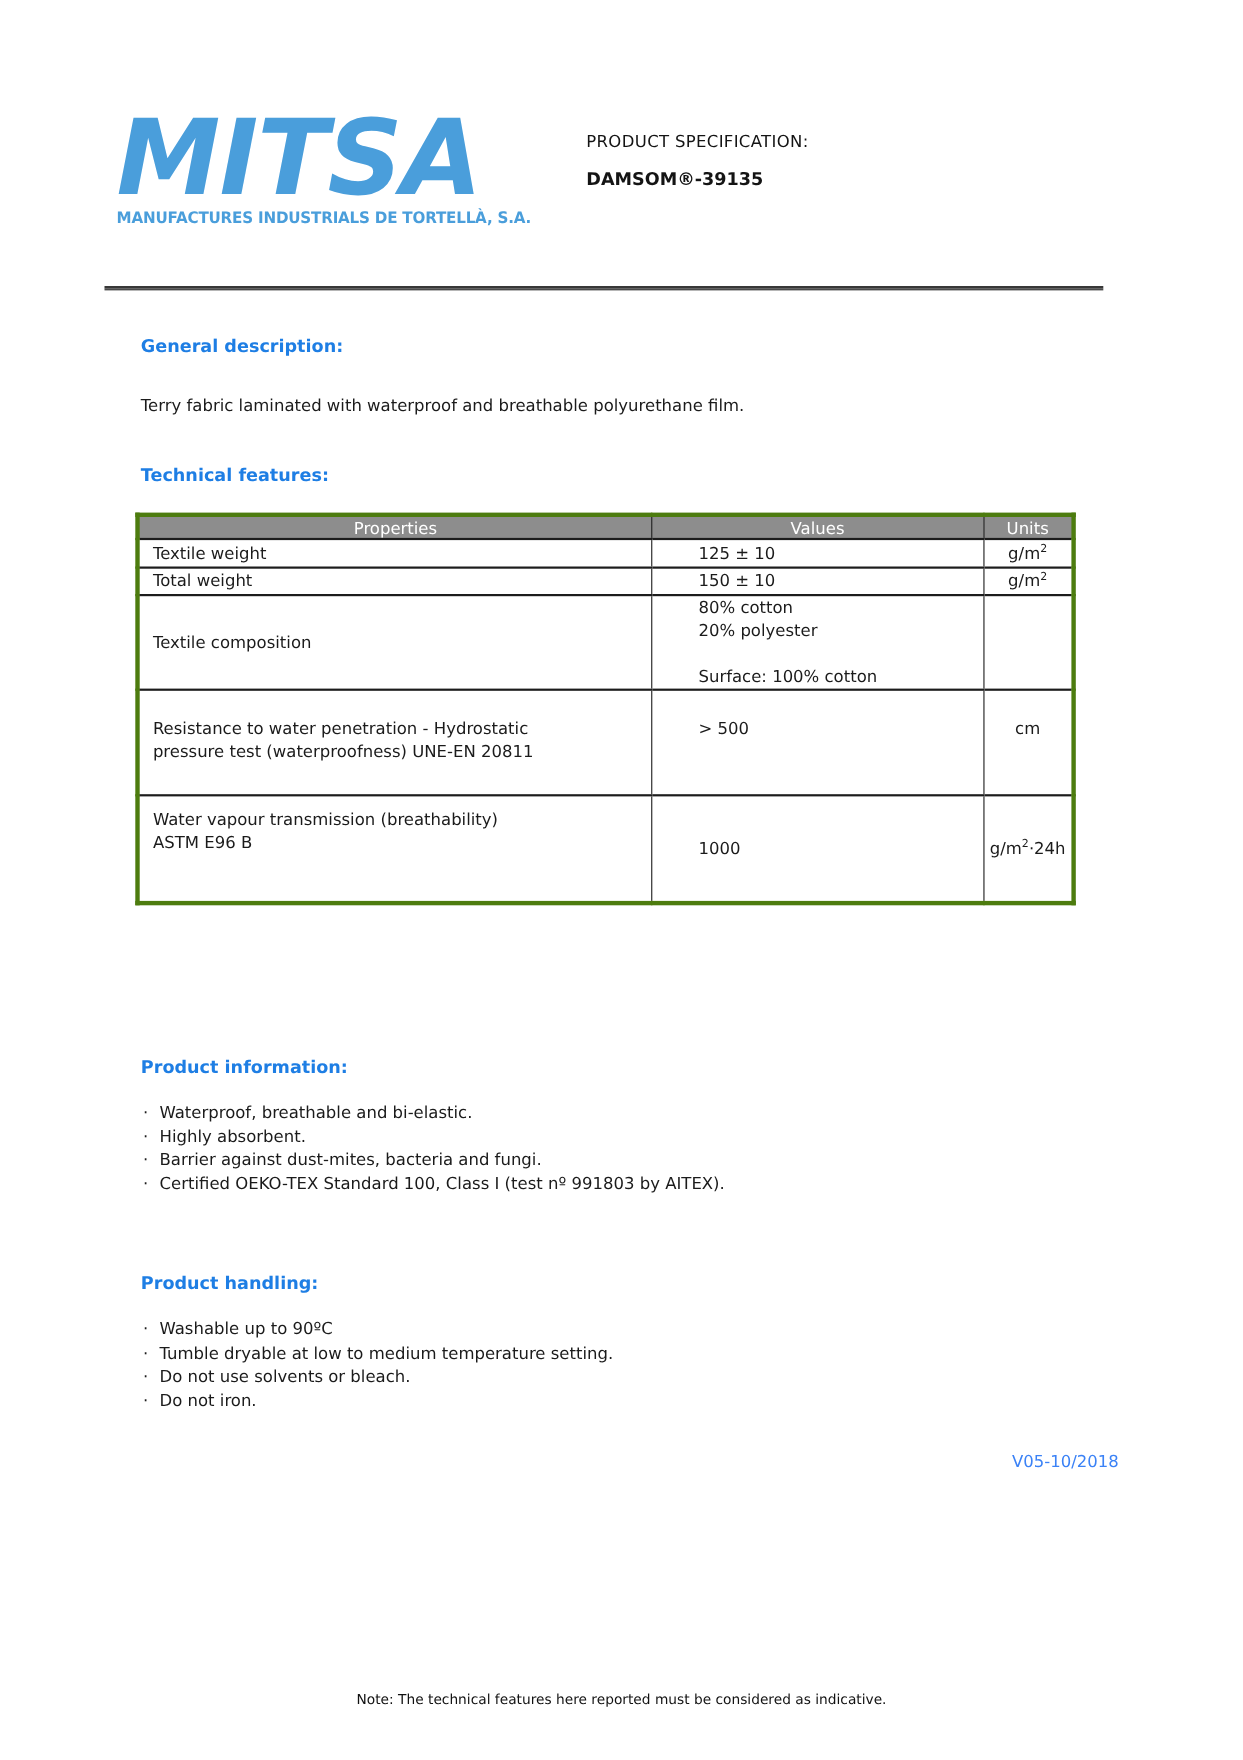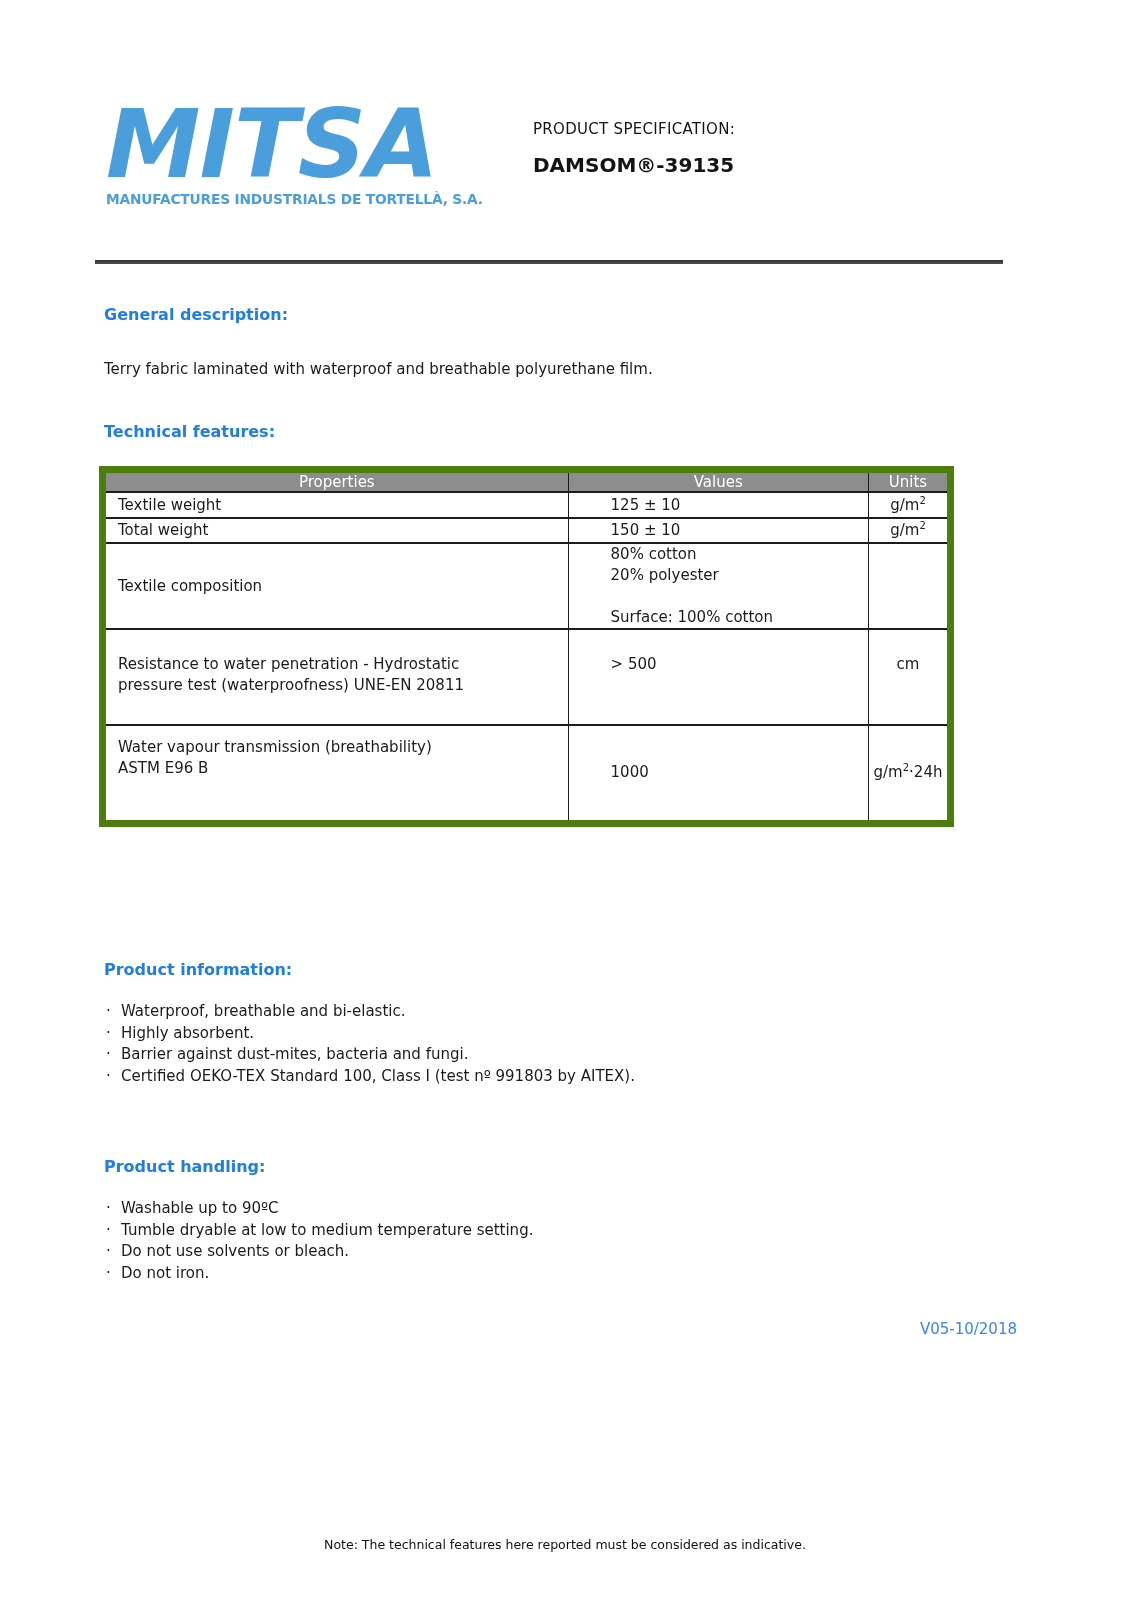--- a/index.html
+++ b/index.html
@@ -12,38 +12,38 @@
   .logo-word {
     font-size:95px; line-height:88px; font-weight:bold; font-style:italic;
     color:#4a9edb; letter-spacing:-1px;
   }
   .logo-tagline {
     margin-top:3px; font-size:14.5px; font-weight:bold; color:#4a9edb;
     letter-spacing:-0.2px; white-space:nowrap; transform:scaleX(0.95); transform-origin:left center;
   }
   .spec-block { position:absolute; left:533px; top:120px; }
   .spec-title { font-size:15px; color:#141414; letter-spacing:0.3px; }
-  .spec-product { margin-top:15px; font-size:20px; font-weight:bold; color:#141414; }
+  .spec-product { margin-top:15px; font-size:16px; font-weight:bold; color:#141414; }
 
   
   .double-rule {
     position:absolute; left:95px; top:260px; width:908px; height:2px;
     border-top:2px solid #383838; border-bottom:2px solid #4a4a4a;
   }
 
   
-  .sec { position:absolute; left:104px; }
+  .sec { position:absolute; left:128px; }
   .sec h2 { font-size:16px; font-weight:bold; color:#1e7ee4; }
   .sec-general { top:305px; width:890px; }
   .sec-general p { margin-top:36px; font-size:15px; }
 
   .sec-technical { top:422px; }
   table.features {
     margin-left:-5px; margin-top:25px; width:855px;
-    border-collapse:collapse; border:7px solid #4d7c0f;
+    border-collapse:collapse; border:4px solid #4d7c0f;
     font-size:15px;
   }
   table.features th {
     background:#8d8d8d; color:#ffffff; font-weight:normal; font-size:15px;
     height:22px; border:1px solid #1c1c1c; border-bottom-width:2px; text-align:center;
   }
   table.features td {
     border:1px solid #1c1c1c; border-top-width:2px; vertical-align:middle;
     line-height:21px;
     margin-top:24px;

